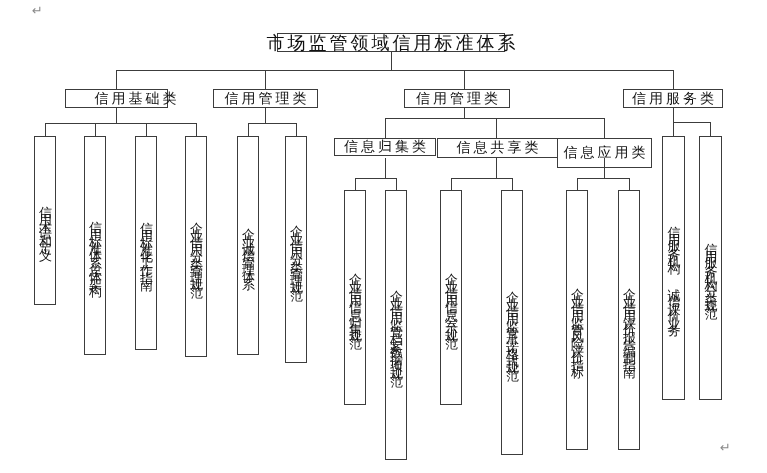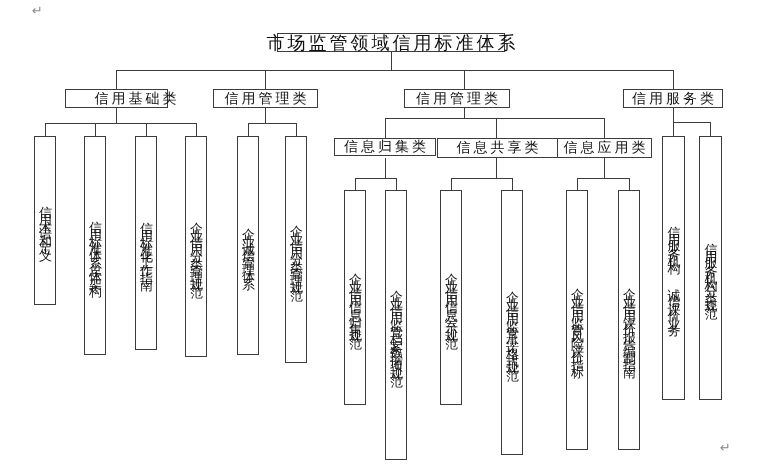--- a/index.html
+++ b/index.html
@@ -82,21 +82,21 @@
   </div>
 
   <div class="vl" style="left:464px;top:108px;height:10px;"></div>
   <div class="hl" style="left:385px;top:118px;width:220px;"></div>
   <div class="vl" style="left:385px;top:118px;height:20px;"></div>
   <div class="vl" style="left:496px;top:118px;height:20px;"></div>
   <div class="vl" style="left:604px;top:118px;height:20px;"></div>
 
   <div class="box hnode" style="left:334px;top:138px;width:102px;height:18px;font-family:Liberation Mono, monospace;">信息归集类</div>
   <div class="box hnode" style="left:437px;top:138px;width:121px;height:20px;">信息共享类</div>
-  <div class="box hnode" style="left:557px;top:138px;width:95px;height:20px;">信息应用类</div>
+  <div class="box hnode" style="left:557px;top:138px;width:95px;height:30px;">信息应用类</div>
 
   <div class="vl" style="left:385px;top:158px;height:20px;"></div>
   <div class="hl" style="left:355px;top:178px;width:42px;"></div>
   <div class="vl" style="left:355px;top:178px;height:12px;"></div>
   <div class="vl" style="left:396px;top:178px;height:12px;"></div>
 
   <div class="box leaf" style="left:344px;top:190px;width:22px;height:215px;">
     <span class="vtext">企业信用信息归集规范</span>
   </div>
   <div class="box leaf" style="left:385px;top:190px;width:22px;height:270px;">

